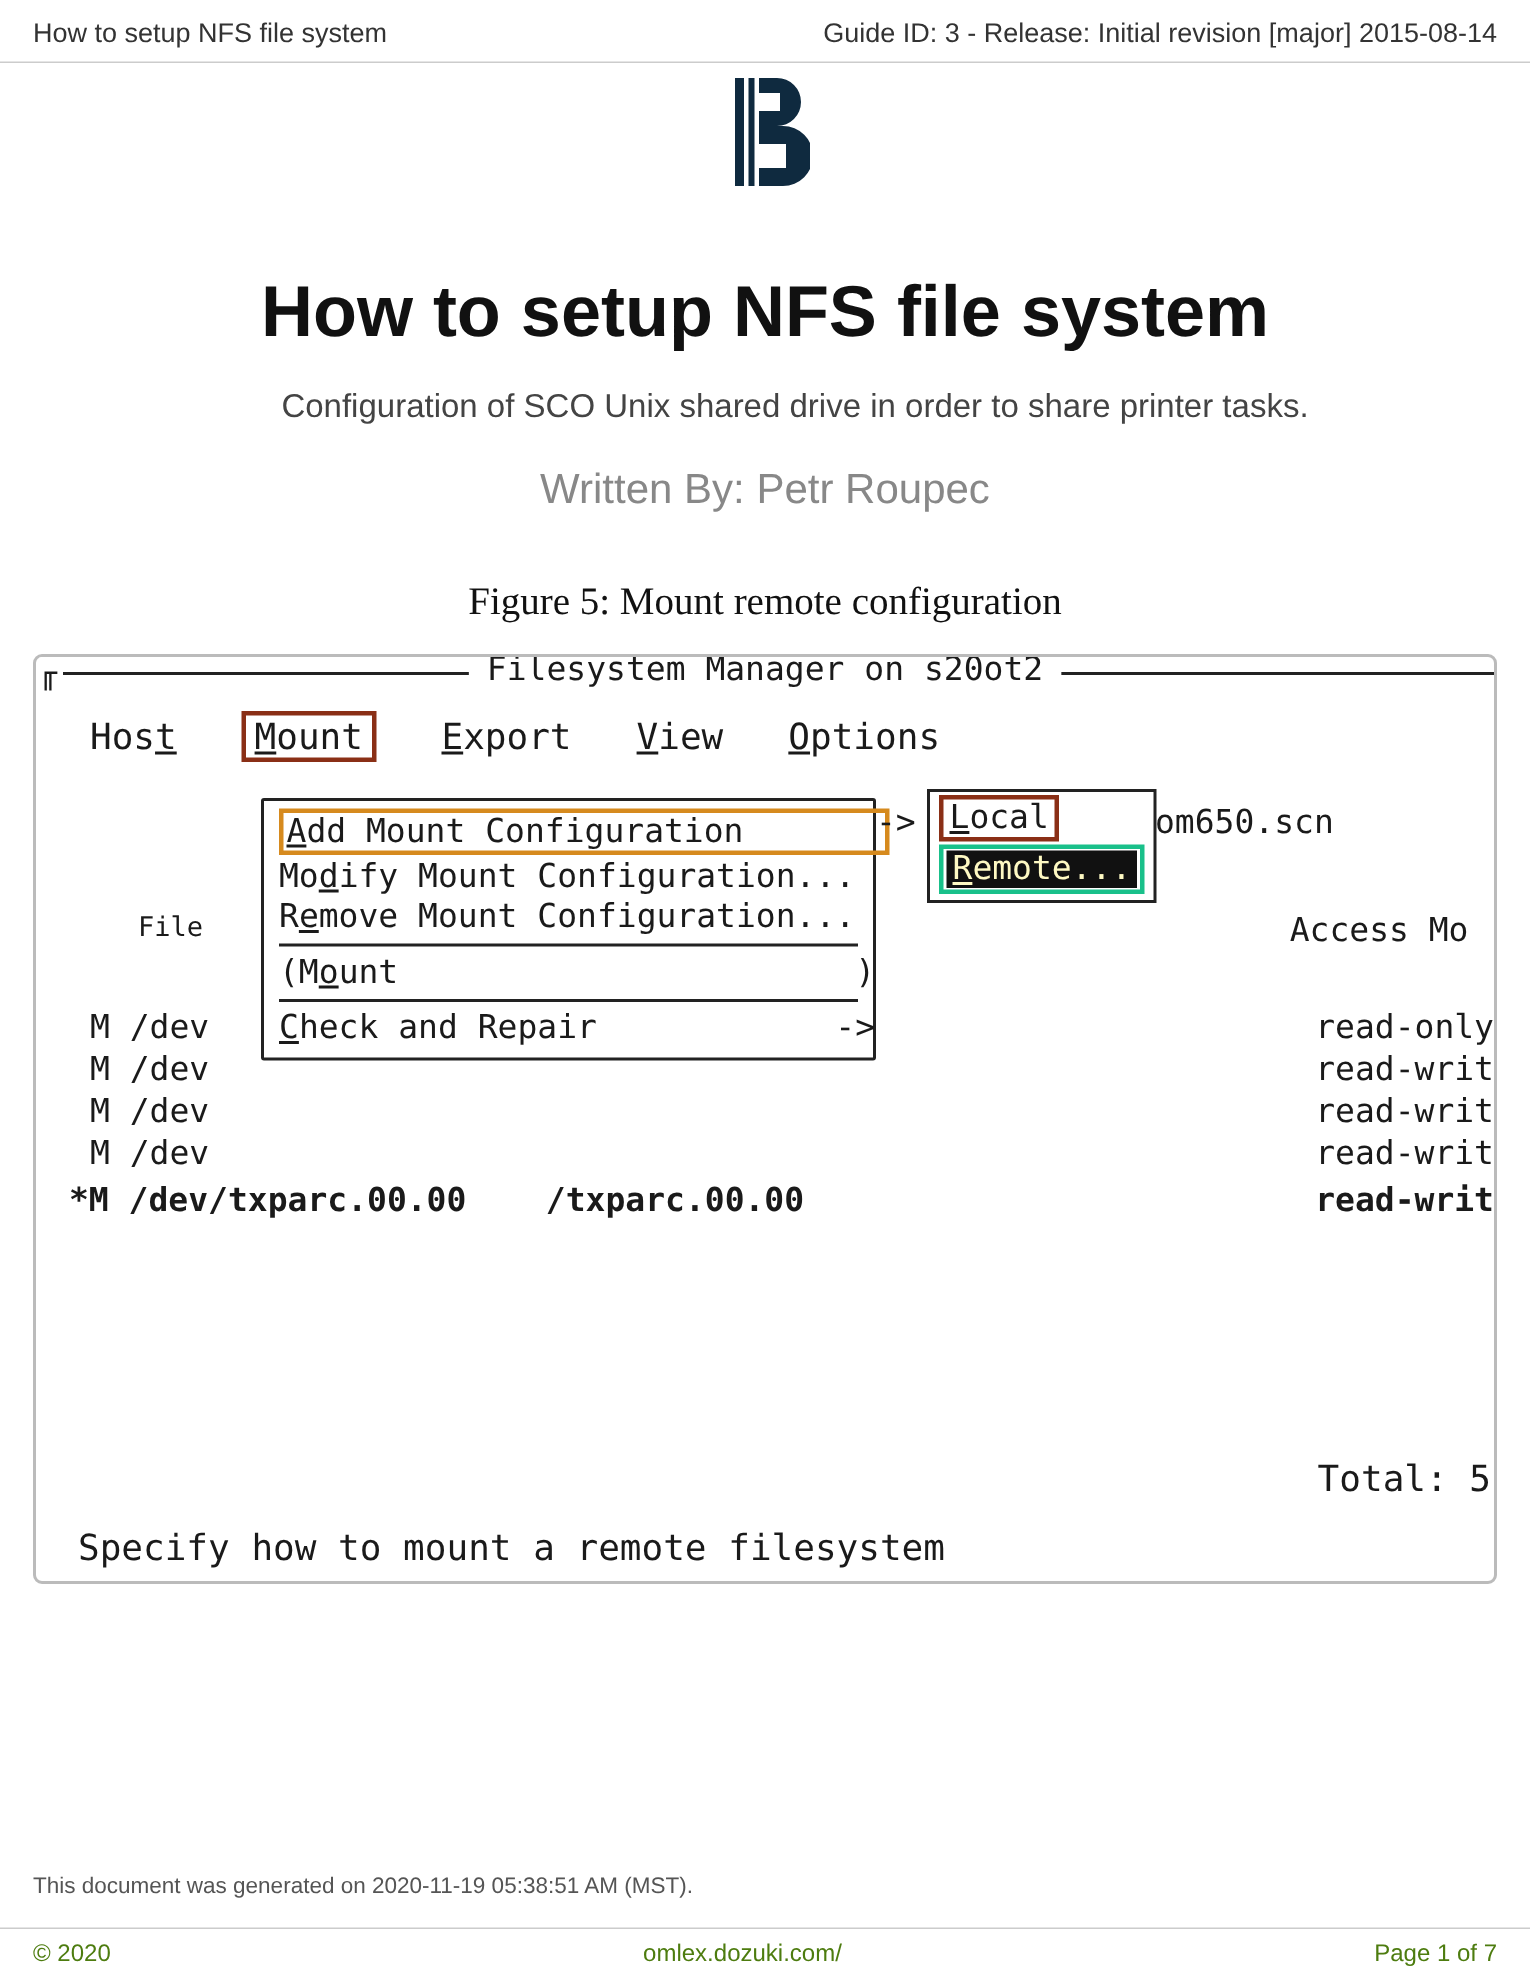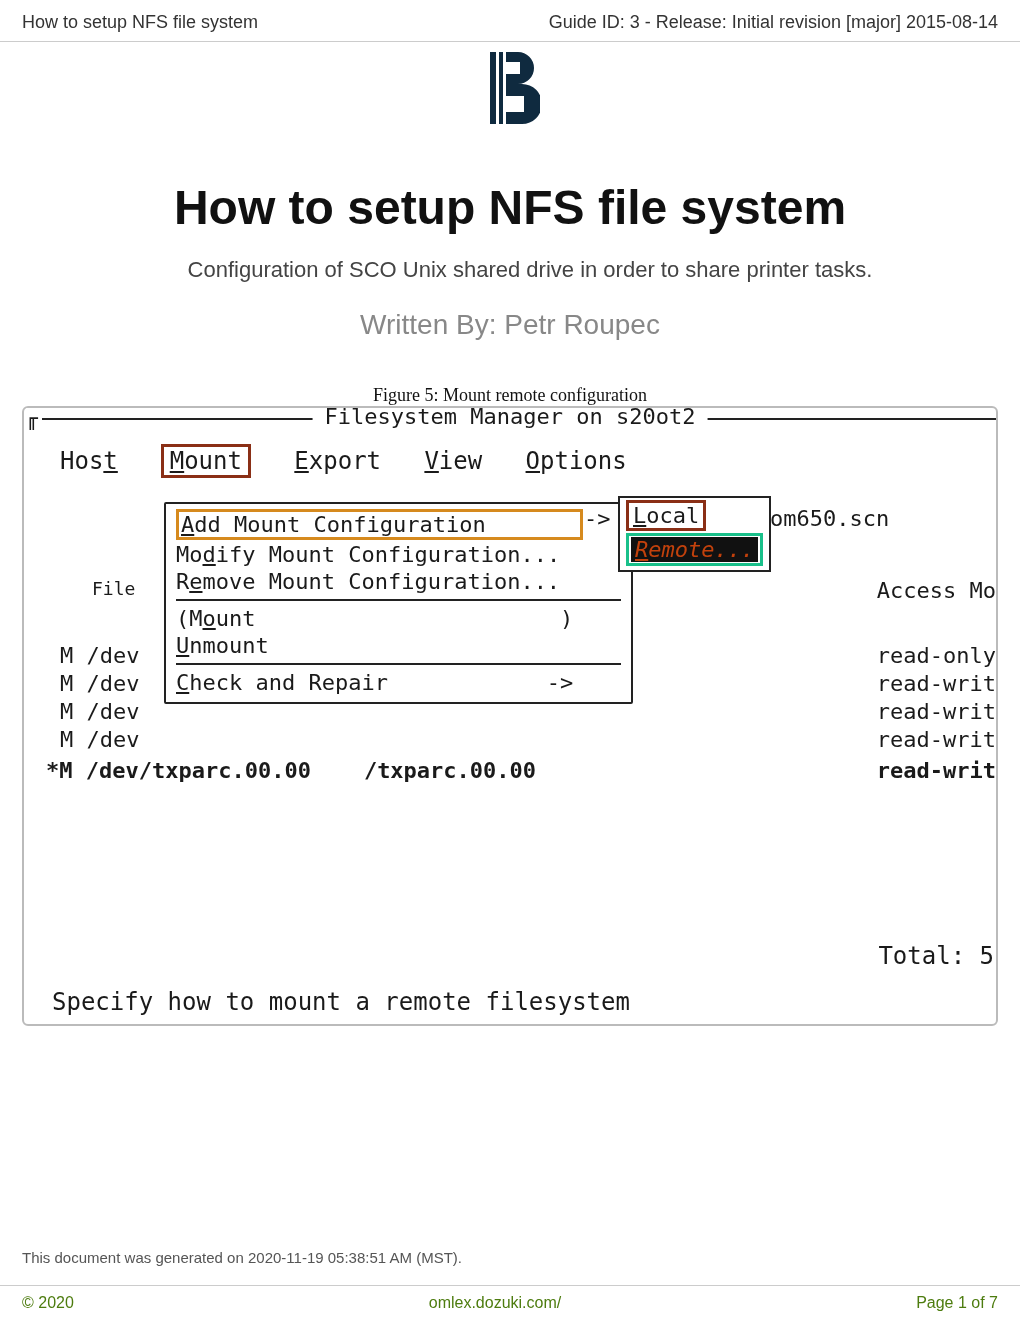--- a/index.html
+++ b/index.html
@@ -46,23 +46,23 @@
     color: #888;
     margin-top: 26px;
   }
   .figure-area {
     margin: 44px 20px 0 20px;
     position: relative;
   }
   .figure-caption {
     text-align: center;
     font-family: Georgia, 'Times New Roman', serif;
-    font-size: 18px;
+    font-size: 26px;
     color: #111;
-    margin-bottom: 0;
+    margin-bottom: 20px;
   }
   .terminal {
     border: 2px solid #bbb;
     border-radius: 6px;
     margin: 0 2px;
     padding: 0;
     font-family: "DejaVu Sans Mono", Menlo, Consolas, monospace;
     font-size: 22px;
     color: #1a1a1a;
     background: #fff;
@@ -106,27 +106,27 @@
   .mi { display: inline; }
   .mi u { text-decoration: underline; }
   .mount-box {
     display: inline-block;
     border: 3px solid #8a2f16;
     padding: 0 6px;
     margin-left: 14px;
   }
   .dropdown {
     position: absolute;
-    left: 140px;
+    left: 150px;
     top: 94px;
     border: 2px solid #222;
     border-radius: 2px;
     background: #fff;
     padding: 4px 10px 6px 10px;
-    width: 469px;
+    width: 410px;
   }
   .dd-item {
     font-size: 22px;
     white-space: pre;
     padding: 1px 0;
   }
   .dd-item u { text-decoration: underline; }
   .dd-sep {
     border-top: 2px solid #222;
     margin: 4px 0;
@@ -158,42 +158,41 @@
     margin-bottom: 2px;
   }
   .sub-local u { text-decoration: underline; }
   .sub-remote-wrap {
     border: 3px solid #19c08a;
     display: inline-block;
     padding: 1px 2px;
   }
   .sub-remote {
     background: #111;
-    color: #c2410c;
+    color: #fef9c3;
     padding: 0 4px;
     font-size: 22px;
-    font-style: italic;
   }
   .sub-remote u { text-decoration: underline; }
   .right-label {
     position: absolute;
     left: 746px;
     top: 98px;
     font-size: 22px;
   }
   .bg-cols {
     position: absolute;
     top: 170px;
     left: 68px;
     font-size: 18px;
     white-space: pre;
   }
   .access-col {
     position: absolute;
-    right: 0;
+    right: 17px;
     top: 170px;
     text-align: right;
     font-size: 22px;
     white-space: pre;
   }
   .row-devs {
     position: absolute;
     top: 234px;
     left: 36px;
     font-size: 22px;
@@ -289,21 +288,20 @@
     </div>
 
     <div class="menubar"><span class="mi">Hos<u>t</u></span>  <span class="mount-box"><u>M</u>ount</span>   <span class="mi"><u>E</u>xport</span>   <span class="mi"><u>V</u>iew</span>   <span class="mi"><u>O</u>ptions</span></div>
 
     <div class="dropdown">
       <div class="dd-item"><span class="add-highlight"><u>A</u>dd Mount Configuration       </span></div>
       <div class="dd-item">Mo<u>d</u>ify Mount Configuration...</div>
       <div class="dd-item">R<u>e</u>move Mount Configuration...</div>
       <div class="dd-sep"></div>
       <div class="dd-item">(M<u>o</u>unt                       )</div>
-      <div class="dd-item"><u>U</u>nmount</div>
       <div class="dd-sep"></div>
       <div class="dd-item"><u>C</u>heck and Repair            -&gt;</div>
     </div>
 
     <div class="arrow-out">-&gt;</div>
 
     <div class="submenu">
       <div><span class="sub-local"><u>L</u>ocal</span></div>
       <div><span class="sub-remote-wrap"><span class="sub-remote"><u>R</u>emote...</span></span></div>
     </div>

